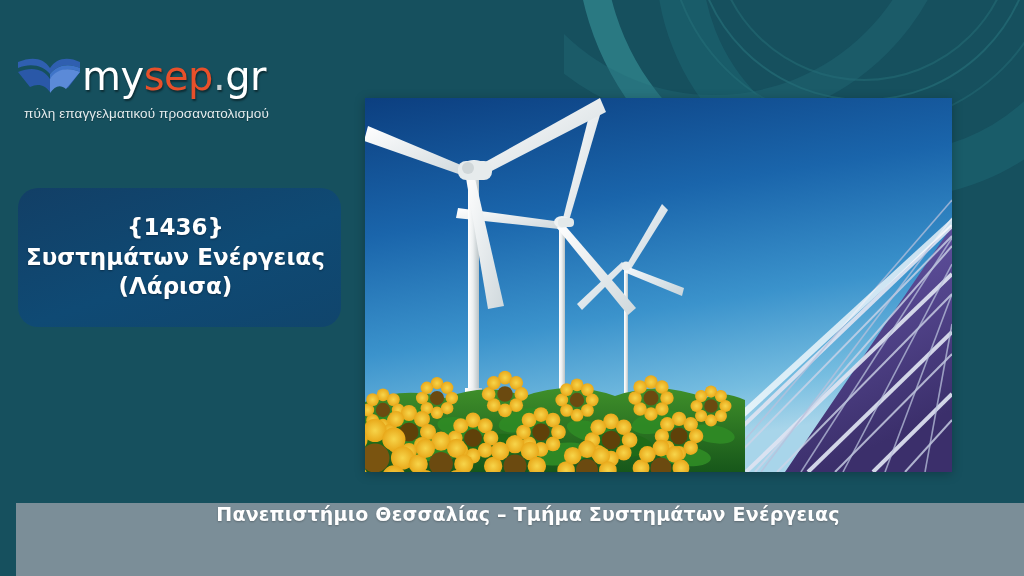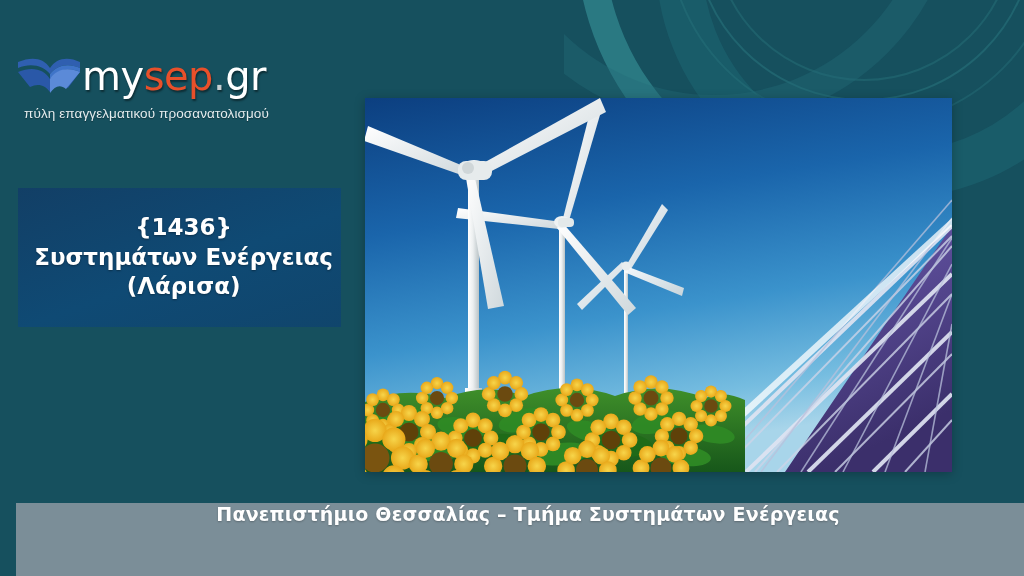--- a/index.html
+++ b/index.html
@@ -71,22 +71,23 @@
   
   .title-box {
     position: absolute;
     left: 18px;
     top: 188px;
     width: 323px;
     height: 139px;
     background: linear-gradient(160deg, #123f66 0%, #0f4a74 55%, #10456c 100%);
     display: flex;
     align-items: center;
-    justify-content: flex-end;
+    justify-content: flex-start;
     box-shadow: 0 0 0 0 rgba(0,0,0,0);
+    border-radius: 20px;
   }
   .title-text {
     color: #ffffff;
     font-family: "DejaVu Sans", sans-serif;
     font-size: 23px;
     font-weight: bold;
     line-height: 1.3;
     text-align: center;
     white-space: pre-line;
     padding: 0 8px;

